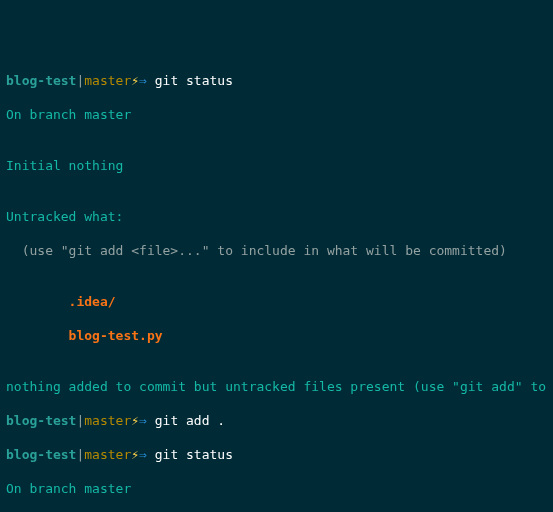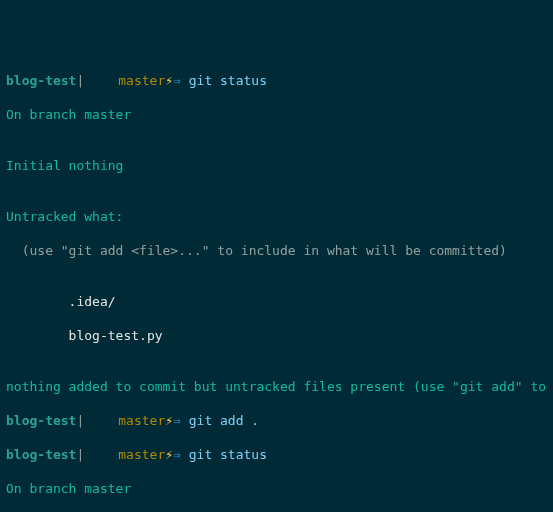--- a/index.html
+++ b/index.html
@@ -10,25 +10,25 @@
     font-family: "Menlo", "Consolas", "DejaVu Sans Mono", monospace;
     font-size: 13px;
     line-height: 17px;
     width: 553px;
     height: 512px;
     box-sizing: border-box;
     white-space: pre;
   }
   .cyan   { color: #2aa198; font-weight: bold; }
   .grey   { color: #93a1a1; }
-  .yellow { color: #b58900; margin-left: 34px; }
+  .yellow { color: #b58900; }
   .bolt   { color: #ffd24a; }
   .arrow  { color: #268bd2; }
-  .red    { color: #e5e5e5; }
-  .cmd    { color: #7dd3fc; }
+  .red    { color: #f97316; font-weight: bold; }
+  .cmd    { color: #ffffff; }
   .hint   { color: #93a1a1; }
   .msg    { color: #14b8a6; }
   .line { display: block; }
 </style>
 </head>
 <body>
 
 
 
 <span class="line"><span class="cyan">blog-test</span><span class="grey">|</span><span class="yellow">master</span><span class="bolt">⚡</span><span class="arrow">⇒</span><span class="cmd"> </span><span class="cmd">git status</span></span>

